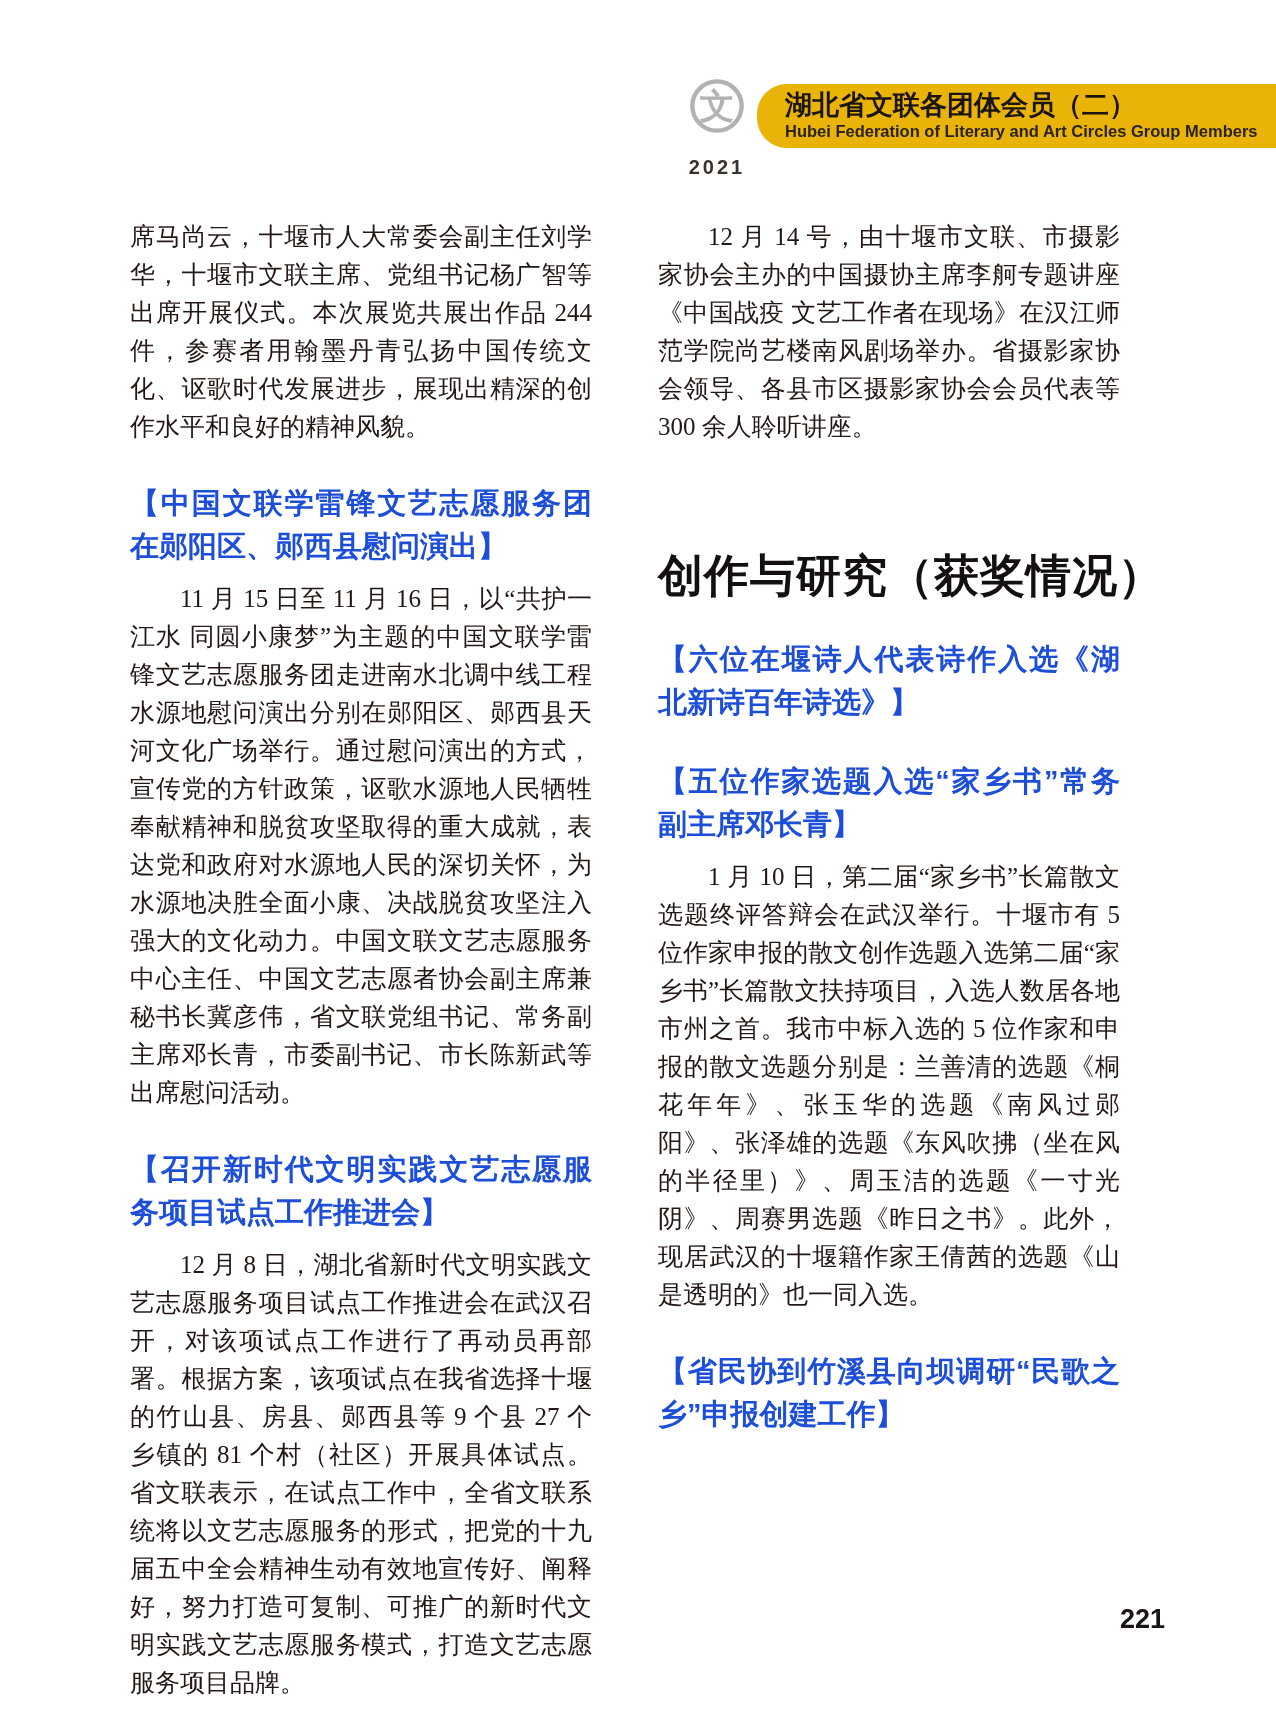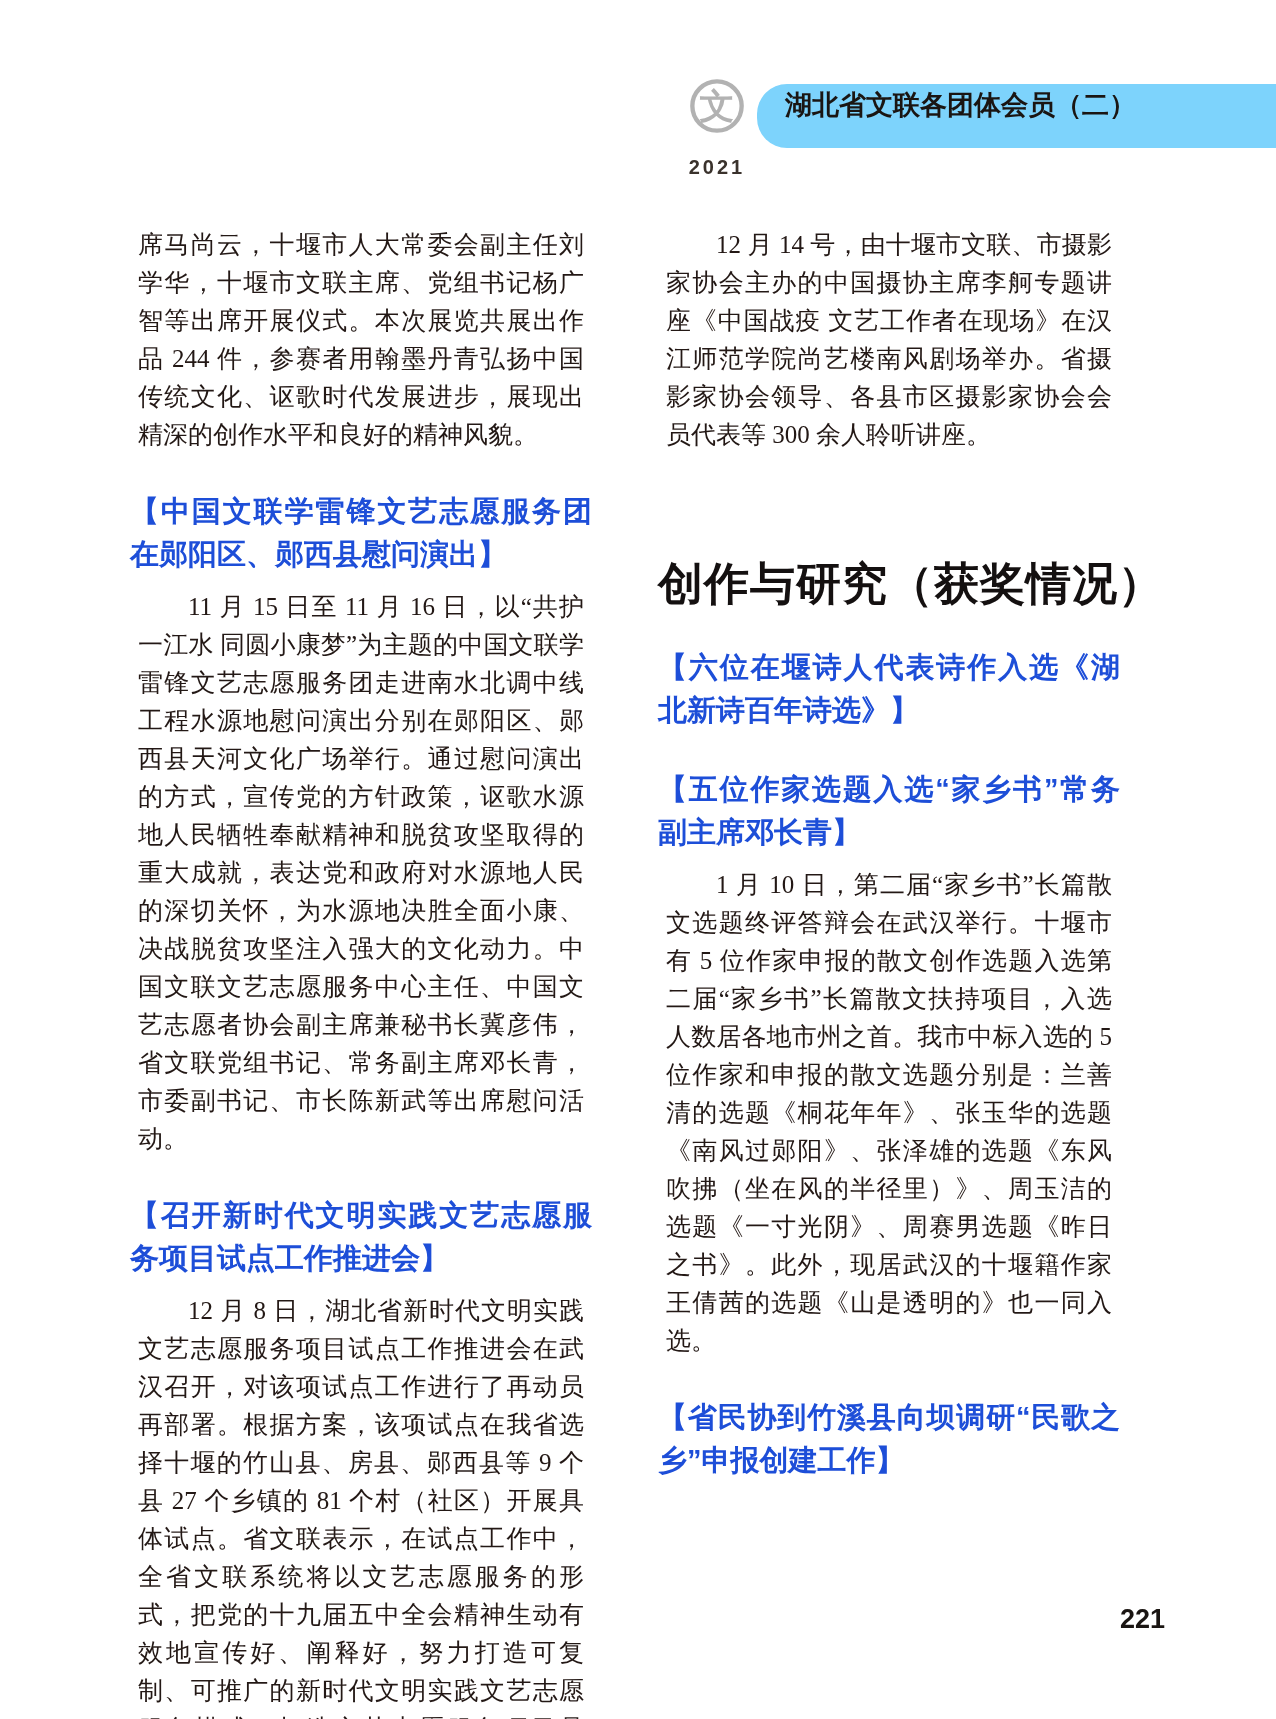--- a/index.html
+++ b/index.html
@@ -16,40 +16,40 @@
     position:absolute;left:686px;top:78px;width:62px;
     text-align:center;
   }
   .logo-year{
     margin-top:16px;
     font-family:"Liberation Sans","DejaVu Sans",sans-serif;
     font-weight:700;font-size:20px;letter-spacing:3px;color:#3a322c;
   }
   .header-band{
     position:absolute;left:757px;top:84px;right:0;height:64px;
-    background:#7dd3fc;
+    background:#eab308;
     border-radius:30px 0 0 30px;
     padding:6px 0 0 28px;box-sizing:border-box;
   }
   .band-title-cn{
     font-family:"Liberation Sans","DejaVu Sans",sans-serif;
     font-weight:700;font-size:27px;line-height:30px;color:#1a1512;
   }
   .band-title-en{
     font-family:"Liberation Sans","DejaVu Sans",sans-serif;
     font-weight:700;font-size:16.5px;line-height:22px;color:#2a2320;
   }
   
   .col{position:absolute;top:218px;width:462px;}
   .col-left{left:130px;}
   .col-right{left:658px;}
   .para{
     font-size:25px;line-height:38px;
     text-align:justify;word-break:break-all;
-    margin:8px;color:#231815;
+    margin:0;color:#231815;
   }
   .para.indent{text-indent:2em;}
   .sec-heading{
     font-family:"Liberation Sans","DejaVu Sans",sans-serif;
     font-weight:700;font-size:29px;line-height:43px;
     margin:36px 0 12px 0;color:#1d4ed8;
     text-align:justify;word-break:break-all;
   }
   .big-title{
     font-family:"Liberation Sans","DejaVu Sans",sans-serif;
@@ -72,20 +72,21 @@
   <div class="logo-block">
     <svg width="58" height="58" viewBox="0 0 60 60">
       <circle cx="30" cy="29" r="25.5" fill="none" stroke="#b2b2b2" stroke-width="4.5"></circle>
       <text x="30" y="41" font-size="36" font-weight="bold" fill="#b2b2b2" text-anchor="middle" font-family="'DejaVu Sans',sans-serif">文</text>
     </svg>
     <div class="logo-year">2021</div>
   </div>
 
   <div class="header-band">
     <div class="band-title-cn">湖北省文联各团体会员（二）</div>
+    <div class="band-title-en">Hubei Federation of Literary and Art Circles Group Members</div>
   </div>
 
   <div class="col col-left">
     <p class="para">席马尚云，十堰市人大常委会副主任刘学华，十堰市文联主席、党组书记杨广智等出席开展仪式。本次展览共展出作品 244 件，参赛者用翰墨丹青弘扬中国传统文化、讴歌时代发展进步，展现出精深的创作水平和良好的精神风貌。</p>
 
     <div class="sec-heading">【中国文联学雷锋文艺志愿服务团在郧阳区、郧西县慰问演出】</div>
     <p class="para indent">11 月 15 日至 11 月 16 日，以“共护一江水 同圆小康梦”为主题的中国文联学雷锋文艺志愿服务团走进南水北调中线工程水源地慰问演出分别在郧阳区、郧西县天河文化广场举行。通过慰问演出的方式，宣传党的方针政策，讴歌水源地人民牺牲奉献精神和脱贫攻坚取得的重大成就，表达党和政府对水源地人民的深切关怀，为水源地决胜全面小康、决战脱贫攻坚注入强大的文化动力。中国文联文艺志愿服务中心主任、中国文艺志愿者协会副主席兼秘书长冀彦伟，省文联党组书记、常务副主席邓长青，市委副书记、市长陈新武等出席慰问活动。</p>
 
     <div class="sec-heading">【召开新时代文明实践文艺志愿服务项目试点工作推进会】</div>
     <p class="para indent">12 月 8 日，湖北省新时代文明实践文艺志愿服务项目试点工作推进会在武汉召开，对该项试点工作进行了再动员再部署。根据方案，该项试点在我省选择十堰的竹山县、房县、郧西县等 9 个县 27 个乡镇的 81 个村（社区）开展具体试点。省文联表示，在试点工作中，全省文联系统将以文艺志愿服务的形式，把党的十九届五中全会精神生动有效地宣传好、阐释好，努力打造可复制、可推广的新时代文明实践文艺志愿服务模式，打造文艺志愿服务项目品牌。</p>

